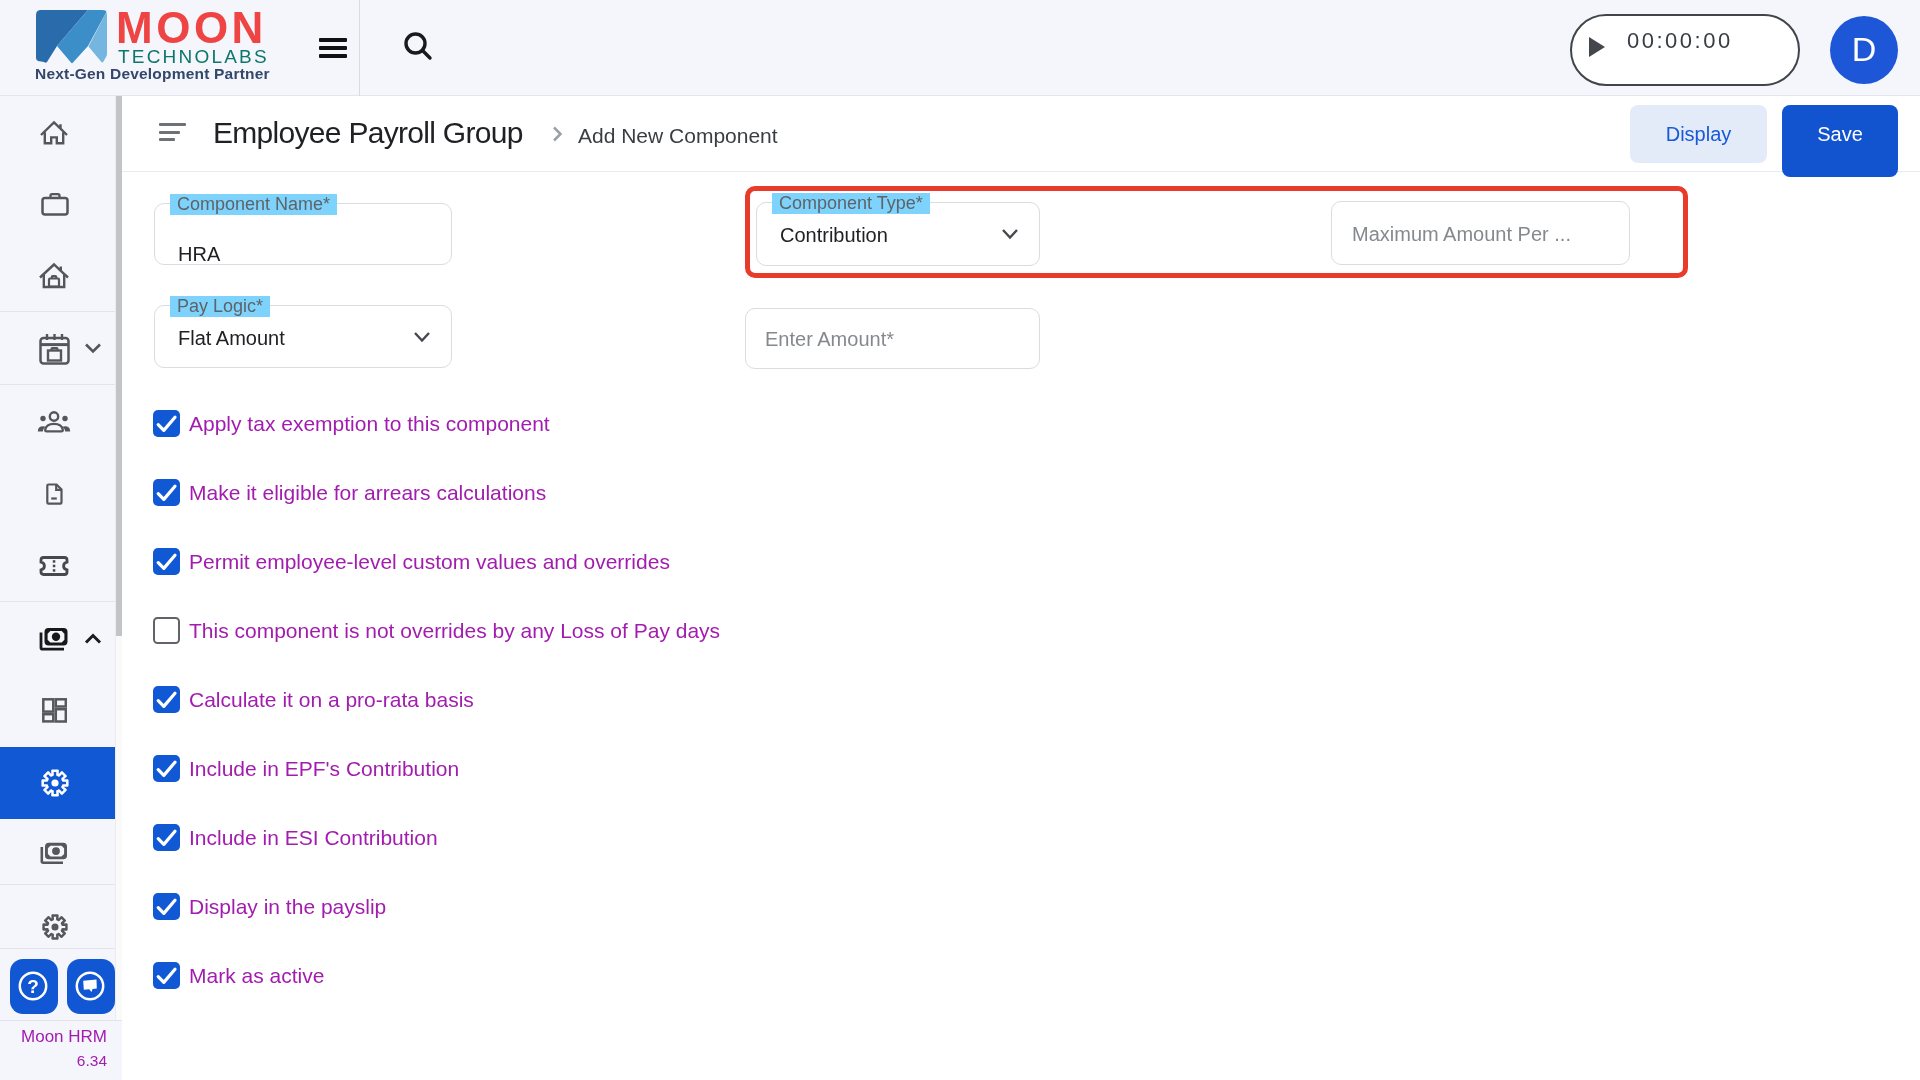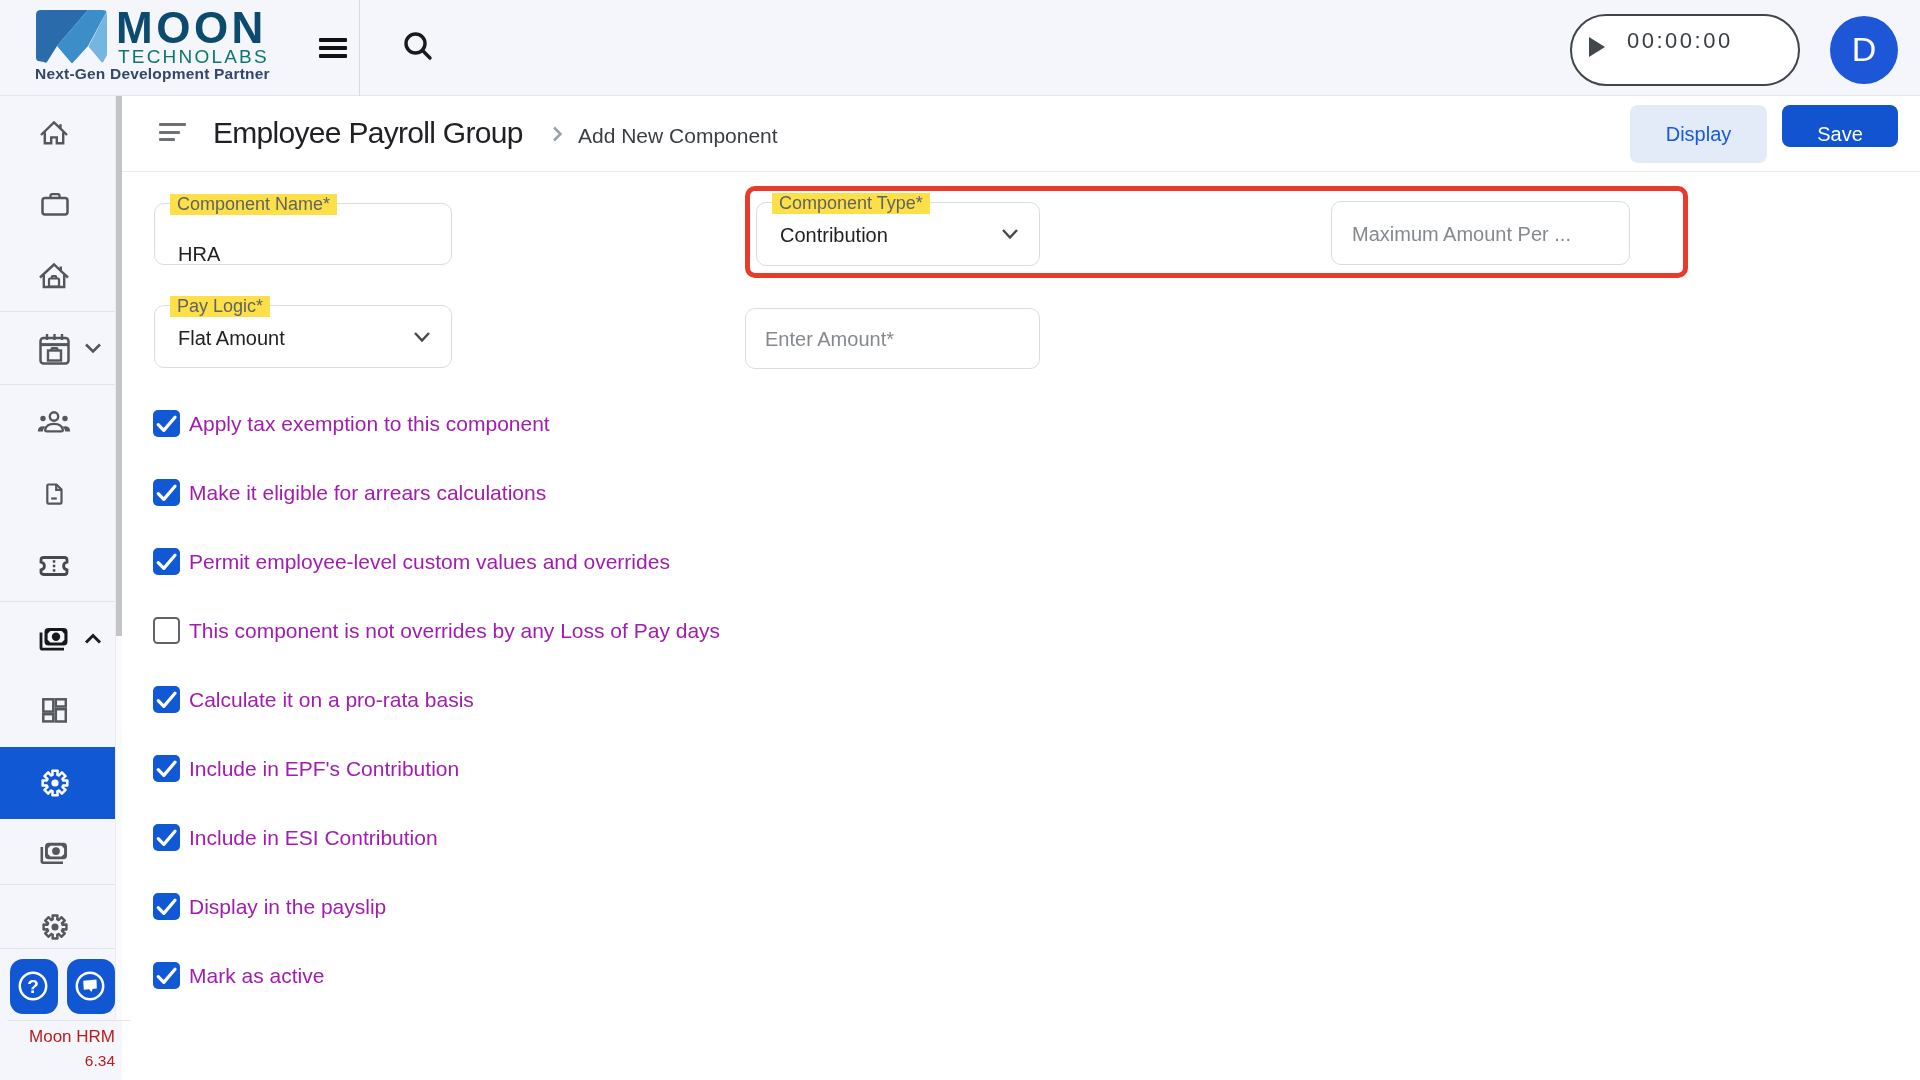--- a/index.html
+++ b/index.html
@@ -12,47 +12,47 @@
   #vdiv { position:absolute; left:359px; top:0; width:1px; height:96px; background:#d8dbe1; }
   .hbar { position:absolute; left:319px; width:28px; height:4px; background:#111; border-radius:1px; }
   #timerpill { position:absolute; left:1570px; top:14px; width:230px; height:72px;
     background:#fff; border:2px solid #40454a; border-radius:36px; }
   #play { position:absolute; left:1589px; top:37px; width:0; height:0;
     border-left:16px solid #43474c; border-top:10px solid transparent; border-bottom:10px solid transparent; }
   #timertext { position:absolute; left:1627px; top:28px; font-size:22px; color:#393d42; letter-spacing:2.5px; }
   #avatar { position:absolute; left:1830px; top:16px; width:68px; height:68px; border-radius:50%;
     background:#1d57d7; color:#fff; font-size:34px; text-align:center; line-height:66px; }
   
-  #moon { position:absolute; left:116px; top:3px; font-size:44px; font-weight:bold; color:#0c4a6e; letter-spacing:3.5px; }
+  #moon { position:absolute; left:116px; top:3px; font-size:44px; font-weight:bold; color:#ef4444; letter-spacing:3.5px; }
   #technolabs { position:absolute; left:118px; top:46px; font-size:19px; color:#0f766e; letter-spacing:2.2px; }
   #tagline { position:absolute; left:35px; top:65px; font-size:15.5px; font-weight:bold; color:#33476b; letter-spacing:0.2px; }
   
   #sidebar { position:absolute; left:0; top:96px; width:122px; height:984px; background:#f4f6fb; }
   .sdiv { position:absolute; left:0; width:115px; height:1px; background:#e2e4e9; }
   #bluerow { position:absolute; left:0; top:749px; width:115px; height:67px; background:#1158d4; }
   #sbtrack { position:absolute; left:115px; top:0px; width:7px; height:924px; background:#fafafa; border-left:1px solid #ececec; }
   #sbthumb { position:absolute; left:116px; top:0px; width:6px; height:540px; background:#c2c4c8; }
   .helpbtn { position:absolute; top:863px; width:48px; height:55px; border-radius:13px; background:#1156d3; }
-  #sfoot { position:absolute; left:8px; top:924px; width:122px; border-top:1px solid #e2e4e9;
-    text-align:right; color:#b91c1c; font-size:17px; padding:6px 15px 0 0; }
+  #sfoot { position:absolute; left:0; top:924px; width:122px; border-top:1px solid #e2e4e9;
+    text-align:right; color:#a21caf; font-size:17px; padding:6px 15px 0 0; }
   #sfoot .v { font-size:15.5px; display:block; margin-top:5px; }
   .sicon { position:absolute; left:40px; width:28px; height:28px; }
   
   #mainhead { position:absolute; left:122px; top:96px; width:1798px; height:76px; background:#fff;
     border-bottom:1px solid #e9ebef; border-top-left-radius:10px; }
   #title { position:absolute; left:213px; top:116px; font-size:30px; font-weight:500; color:#202124; letter-spacing:-0.7px; }
   #crumb2 { position:absolute; left:578px; top:124px; font-size:21px; color:#3a3e42; }
   .sortbar { position:absolute; left:37px; height:3px; background:#6e7175; border-radius:1px; }
   #btncancel { position:absolute; left:1630px; top:105px; width:137px; height:58px; border-radius:8px;
     background:#e4ebf8; color:#1958d8; font-size:20px; text-align:center; line-height:58px; }
-  #btnsave { position:absolute; left:1782px; top:105px; width:116px; height:42px; border-radius:8px;
+  #btnsave { position:absolute; left:1782px; top:105px; width:116px; height:72px; border-radius:8px;
     background:#1254cf; color:#fff; font-size:20px; text-align:center; line-height:58px; }
   
   .field { position:absolute; border:1.6px solid #d9dce1; border-radius:10px; background:#fff; }
-  .flabel { position:absolute; font-size:18px; color:#5f6368; background:#fde047; padding:0 7px; white-space:nowrap; }
+  .flabel { position:absolute; font-size:18px; color:#5f6368; background:#7dd3fc; padding:0 7px; white-space:nowrap; }
   .fval { position:absolute; font-size:20px; color:#202124; white-space:nowrap; }
   .fph { position:absolute; font-size:20px; color:#85898e; white-space:nowrap; }
   #redbox { position:absolute; left:745px; top:186px; width:943px; height:92px;
     border:5px solid #e93b2b; border-radius:10px; }
   .cb { position:absolute; left:153px; width:27px; height:27px; border-radius:5px; background:#1158d4; }
   .cbu { position:absolute; left:153px; width:27px; height:27px; border-radius:4.5px; background:#fff; border:2.6px solid #606469; }
   .cblabel { position:absolute; left:189px; font-size:21px; color:#a21caf; white-space:nowrap; }
 </style>
 </head>
 <body>

